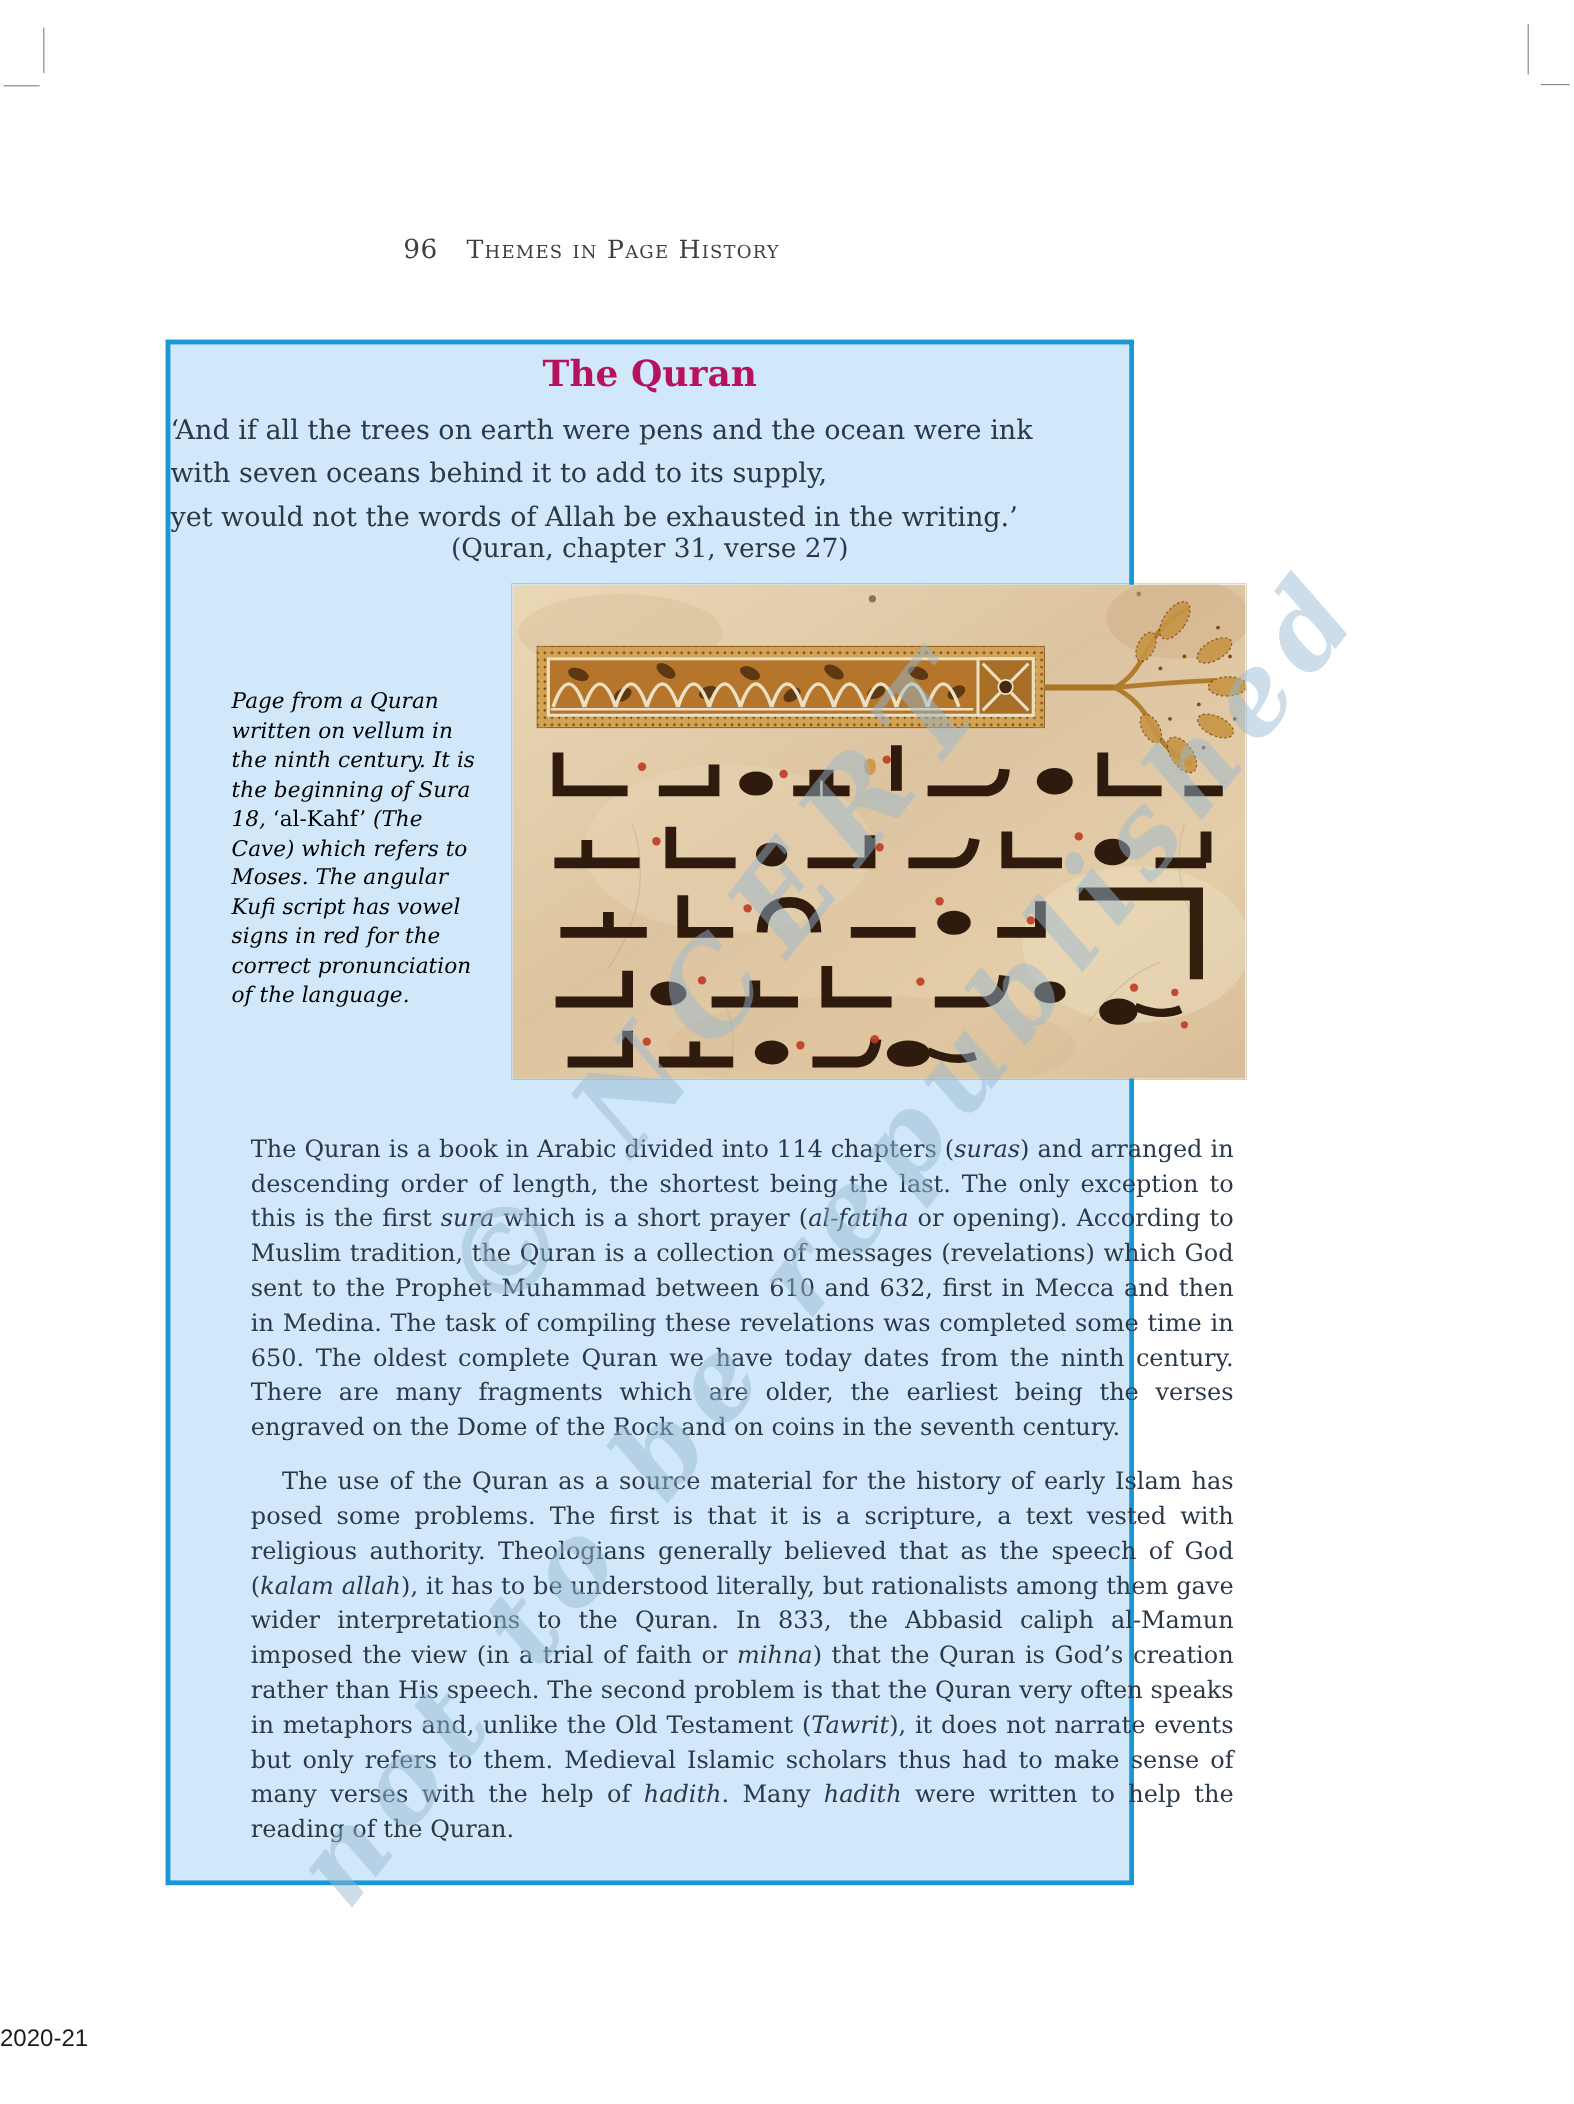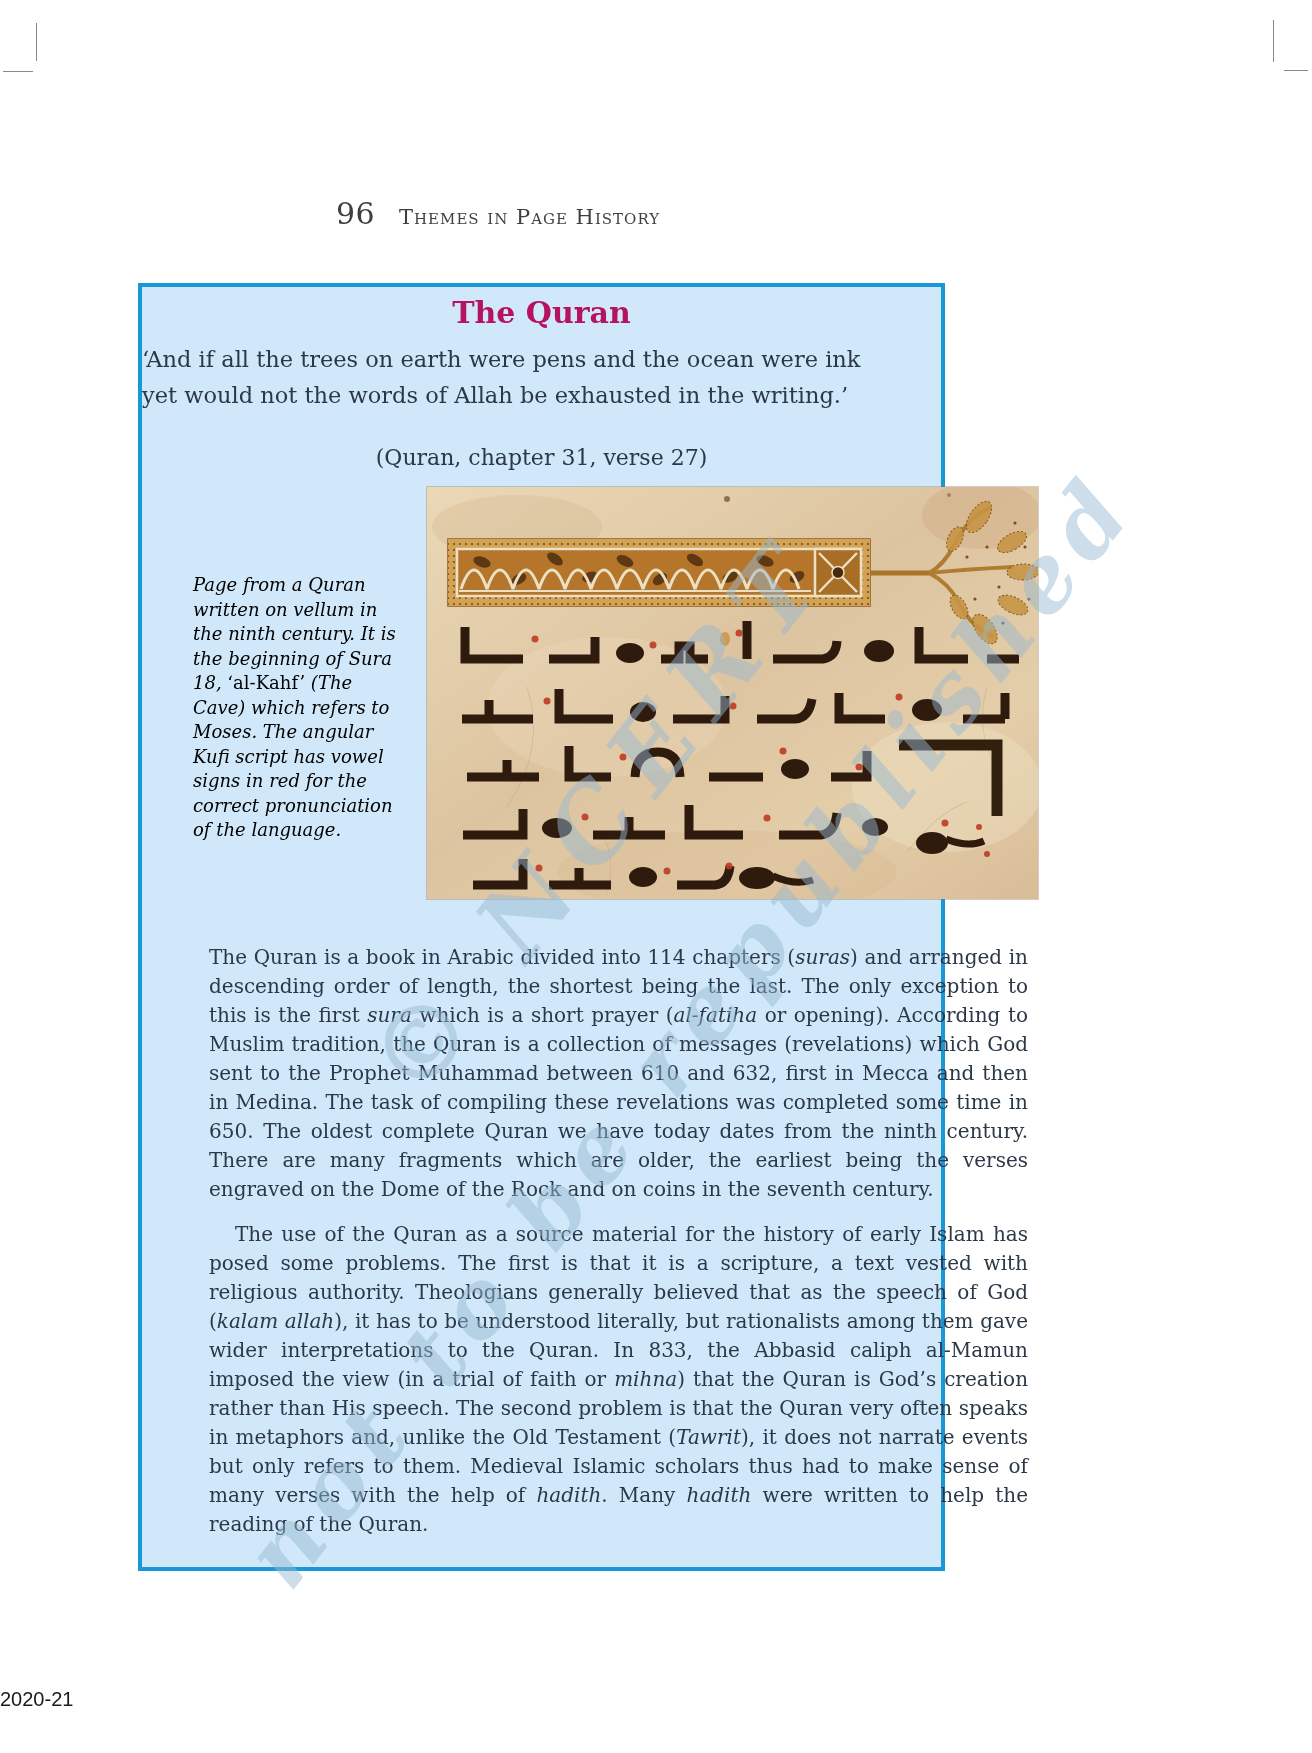--- a/index.html
+++ b/index.html
@@ -12,21 +12,21 @@
     font-family:"DejaVu Serif", "Liberation Serif", serif;
   }
   
   .crop{position:absolute;background:#8a8a8a;}
   
   .header{
     position:absolute;left:336px;top:196px;
     color:#3f3f3f;font-size:21px;letter-spacing:0.4px;
     white-space:nowrap;
   }
-  .header .folio{font-size:30px;margin-right:24px;}
+  .header .folio{font-size:22px;margin-right:24px;}
   .header .book-title{font-variant:small-caps;letter-spacing:1px;}
   
   .feature-box{
     position:absolute;left:138px;top:283px;
     width:807px;height:1288px;
     box-sizing:border-box;
     border:4px solid #1899d6;
     background:#d0e8f9;
   }
   .box-inner{position:absolute;left:0;top:0;right:0;bottom:0;}
@@ -106,20 +106,21 @@
     <span class="folio">96</span><span class="book-title">Themes in Page History</span>
   </div>
 
   <div class="feature-box">
     <div class="box-inner">
 
       <div class="box-title">The Quran</div>
 
       <div class="quote">
         <div>‘And if all the trees on earth were pens and the ocean were ink</div>
+        <div>with seven oceans behind it to add to its supply,</div>
         <div>yet would not the words of Allah be exhausted in the writing.’</div>
       </div>
 
       <div class="attribution">(Quran, chapter 31, verse 27)</div>
 
       <svg class="manuscript" viewBox="0 0 611 412" role="img">
         <defs>
           <linearGradient id="gParch" x1="0" y1="0" x2="1" y2="1">
             <stop offset="0" stop-color="#ead8b6"></stop>
             <stop offset="0.45" stop-color="#ddc4a0"></stop>

